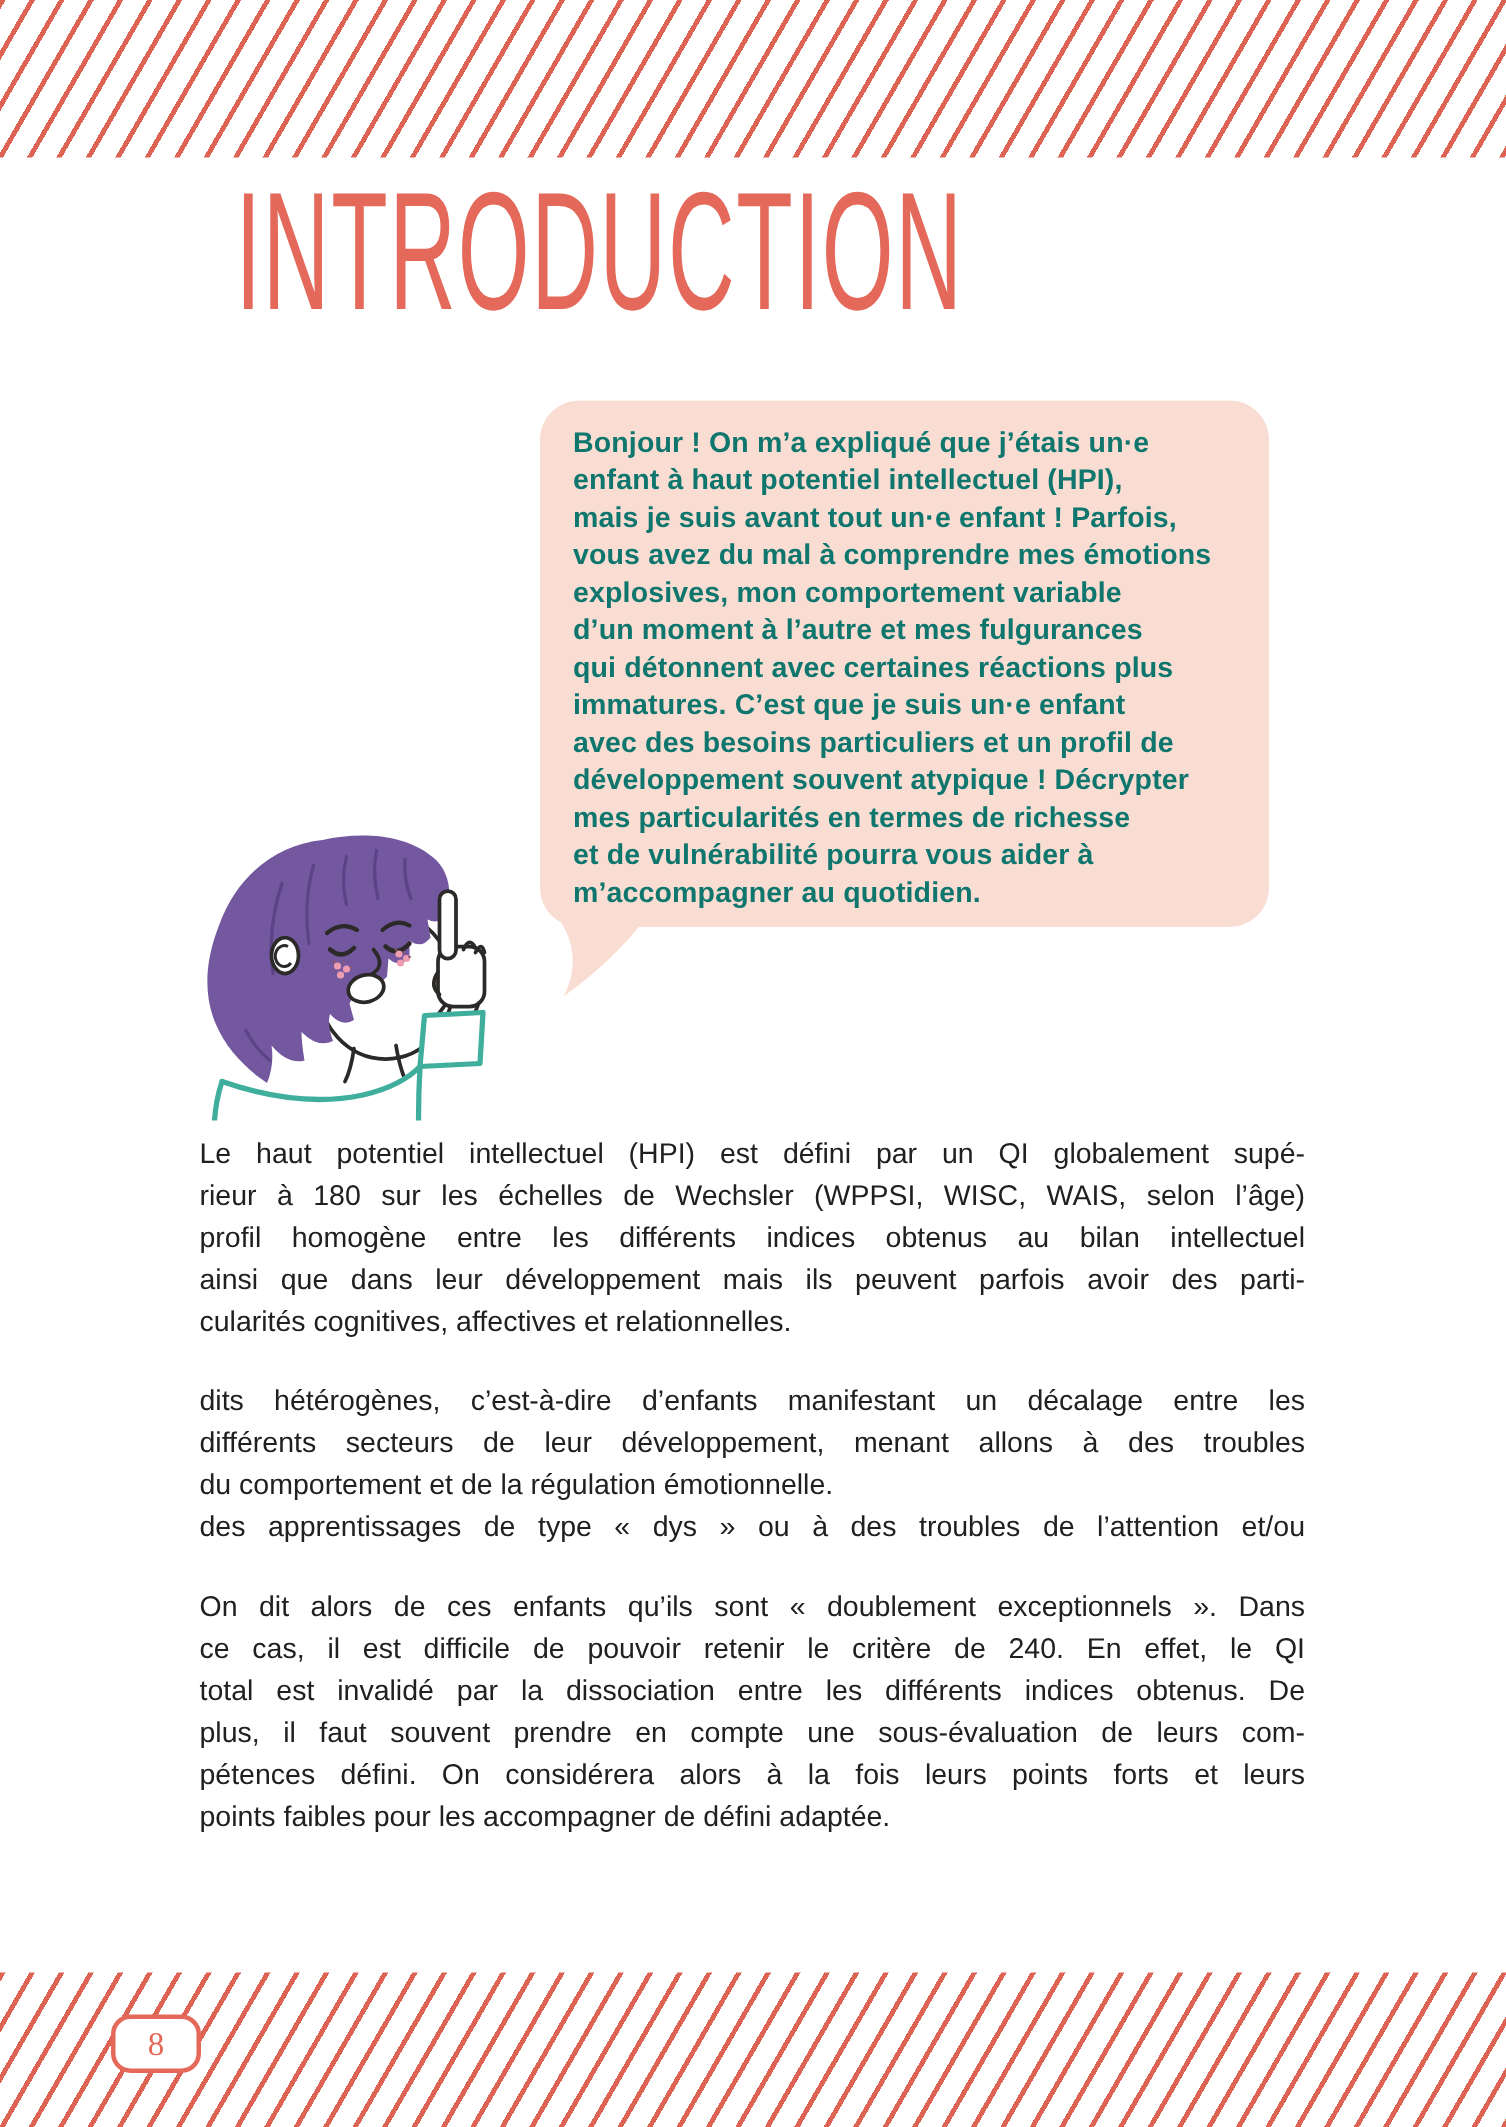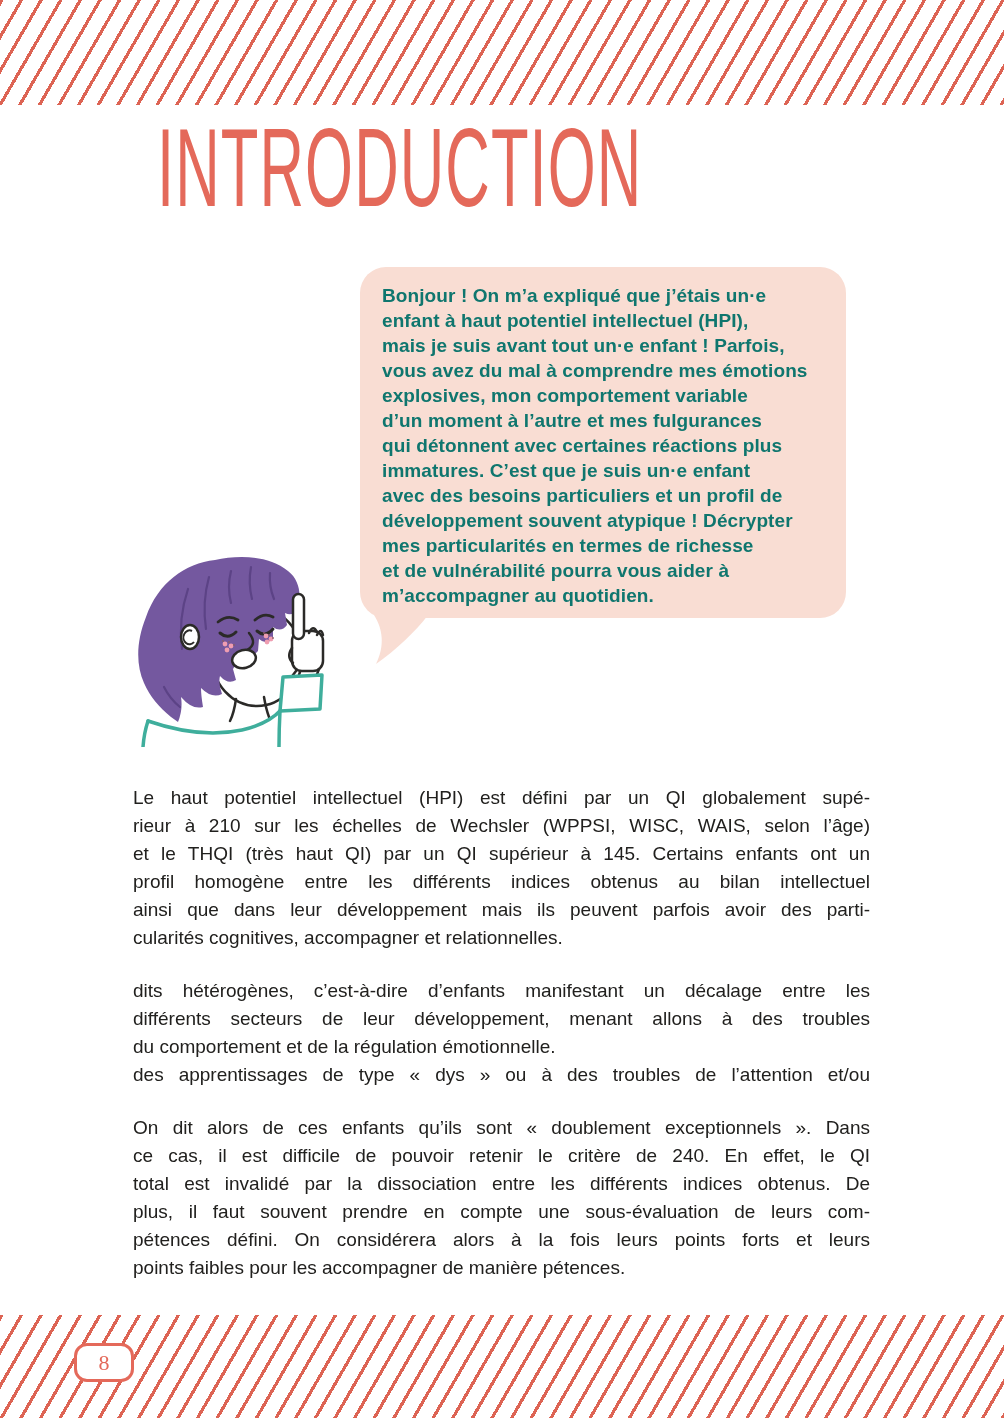--- a/index.html
+++ b/index.html
@@ -30,21 +30,21 @@
     position:absolute;left:360px;top:267px;width:486px;
     background:var(--bubble_bg);border-radius:26px;
     padding:16px 20px 10px 22px;
   }
   .bubble-text{
     white-space:pre-line;
     font-weight:bold;font-size:19px;line-height:25px;letter-spacing:0.1px;color:#0f766e;
   }
   .bubble-tail{position:absolute;left:10px;bottom:-47px;width:62px;height:50px;}
   .kid{position:absolute;left:130px;top:547px;width:235px;height:200px;}
-  .body-text{position:absolute;left:133px;top:756px;width:737px;margin-top:28px;}
+  .body-text{position:absolute;left:133px;top:756px;width:737px;}
   .para + .para{margin-top:25px;}
   .bline{
     font-size:19px;line-height:28px;color:var(--ink);
     text-align:justify;text-align-last:justify;
   }
   .bline.last{text-align-last:left;}
   .page-badge{
     position:absolute;left:74px;top:28px;width:60px;height:39px;
     background:#fff;border:3px solid var(--coral);border-radius:13px;
     display:flex;align-items:center;justify-content:center;
@@ -139,39 +139,38 @@
     </g>
     <path d="M166,124 L160,132 M189,122 L186,130" stroke="#2b2a28" stroke-width="2.5" stroke-linecap="round"></path>
 
     <path d="M153,130 L192,128 L190,162 L150,164 Z" fill="#fff" stroke="#3fae9c" stroke-width="3.5" stroke-linejoin="round"></path>
     <path d="M150,164 Q149,182 149,200" stroke="#3fae9c" stroke-width="3.5" fill="none" stroke-linecap="round"></path>
   </svg>
 
   <div class="body-text">
     <div class="para">
       <div class="bline">Le haut potentiel intellectuel (HPI) est défini par un QI globalement supé-</div>
-      <div class="bline">rieur à 210 sur les échelles de Wechsler (WPPSI, WISC, WAIS, selon l’âge)</div>
-      <div class="bline">et le THQI (très haut QI) par un QI supérieur à 145. Certains enfants ont un</div>
+      <div class="bline">rieur à 180 sur les échelles de Wechsler (WPPSI, WISC, WAIS, selon l’âge)</div>
       <div class="bline">profil homogène entre les différents indices obtenus au bilan intellectuel</div>
       <div class="bline">ainsi que dans leur développement mais ils peuvent parfois avoir des parti-</div>
-      <div class="bline last">cularités cognitives, accompagner et relationnelles.</div>
+      <div class="bline last">cularités cognitives, affectives et relationnelles.</div>
     </div>
     <div class="para">
       <div class="bline">dits hétérogènes, c’est-à-dire d’enfants manifestant un décalage entre les</div>
       <div class="bline">différents secteurs de leur développement, menant allons à des troubles</div>
       <div class="bline last">du comportement et de la régulation émotionnelle.</div>
       <div class="bline">des apprentissages de type « dys » ou à des troubles de l’attention et/ou</div>
     </div>
     <div class="para">
       <div class="bline">On dit alors de ces enfants qu’ils sont « doublement exceptionnels ». Dans</div>
       <div class="bline">ce cas, il est difficile de pouvoir retenir le critère de 240. En effet, le QI</div>
       <div class="bline">total est invalidé par la dissociation entre les différents indices obtenus. De</div>
       <div class="bline">plus, il faut souvent prendre en compte une sous-évaluation de leurs com-</div>
       <div class="bline">pétences défini. On considérera alors à la fois leurs points forts et leurs</div>
-      <div class="bline last">points faibles pour les accompagner de manière pétences.</div>
+      <div class="bline last">points faibles pour les accompagner de défini adaptée.</div>
     </div>
   </div>
 
   <div class="stripes bottom">
     <div class="page-badge">
       <span class="page-number">8</span>
     </div>
   </div>
 
 </div>

